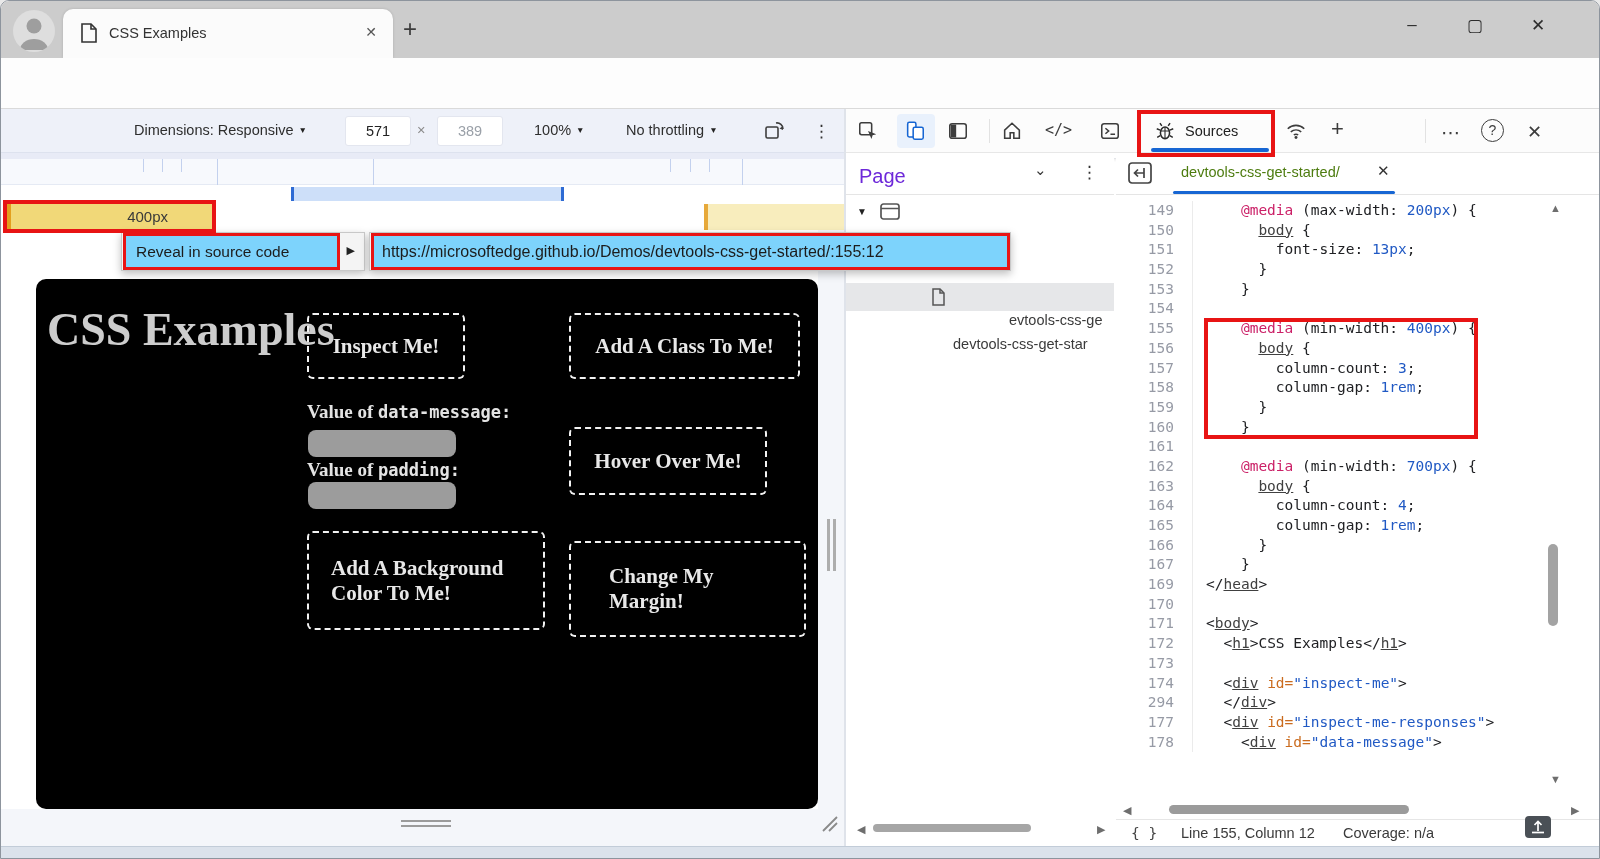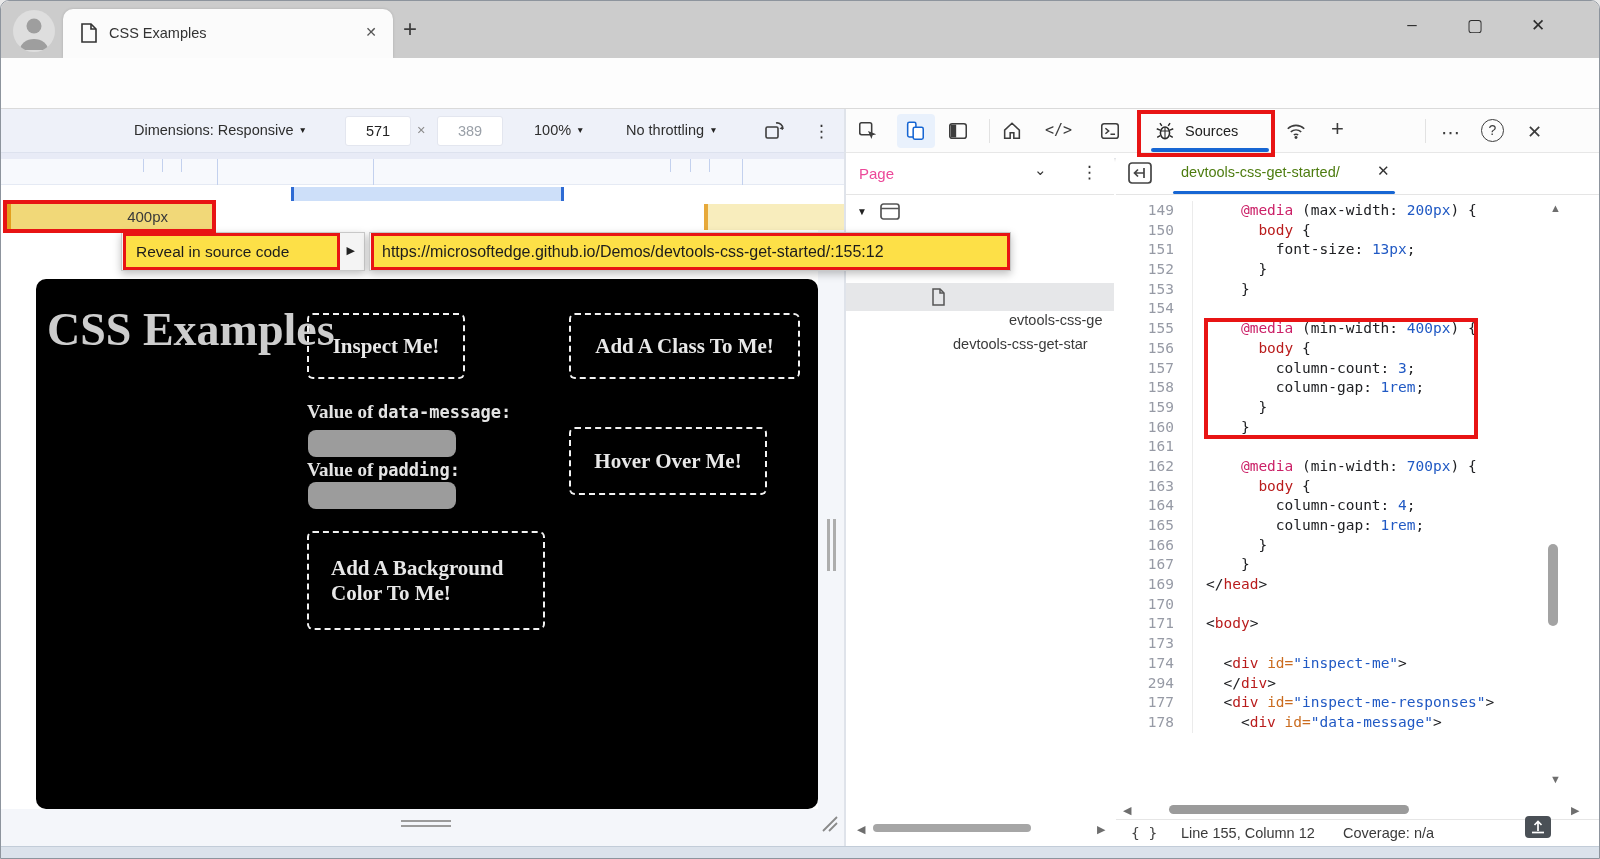--- a/index.html
+++ b/index.html
@@ -80,50 +80,50 @@
   .dt-sep { position:absolute; top:118px; width:1px; height:24px; background:#e2e2e2; }
   .device-active { position:absolute; left:896px; top:113px; width:38px; height:34px; background:#e9f1fc; border-radius:4px; }
   .sources-label { position:absolute; left:1184px; top:122px; font-size:14.5px; color:#202020; }
   .sources-underline { position:absolute; left:1150px; top:147px; width:118px; height:4px; background:#1766d3; border-radius:2px; }
   .dt-txticon { position:absolute; top:120px; font-size:17px; color:#3d3d3d; }
   .help-circle { position:absolute; left:1480px; top:118px; width:23px; height:23px; border:1.6px solid #3d3d3d; border-radius:50%;
                  font-size:14px; text-align:center; line-height:20px; color:#3d3d3d; }
 
   
   .nav-header { position:absolute; left:845px; top:152px; width:268px; height:42px; background:#fff; border-bottom:1px solid #e5e5e5; }
-  .page-tab { position:absolute; left:858px; top:164px; font-size:15px; color:#ec4899; }
+  .page-tab { position:absolute; left:858px; top:164px; font-size:20px; color:#6d28d9; }
   .nav-chev { position:absolute; left:1033px; top:160px; font-size:15px; color:#333; }
   .tree-row { position:absolute; font-size:14.5px; color:#3a3a3a; white-space:nowrap;margin-top:48px; }
   .row-selected { position:absolute; left:845px; top:282px; width:268px; height:28px; background:#e6e7e9; }
   .nav-hthumb { position:absolute; left:872px; top:823px; width:158px; height:8px; background:#a6a6a6; border-radius:4px; }
   .scroll-arrow { position:absolute; font-size:11px; color:#6e6e6e; }
 
   
   .ed-tabbar { position:absolute; left:1115px; top:152px; width:485px; height:42px; background:#fff; border-bottom:1px solid #e5e5e5; }
   .ed-tab-label { position:absolute; left:1180px; top:163px; font-size:14.5px; color:#4d7c0f; }
   .ed-tab-close { position:absolute; left:1376px; top:161px; font-size:15px; color:#333; }
   .ed-underline { position:absolute; left:1172px; top:190px; width:222px; height:3px; background:#1766d3; border-radius:2px; }
   .code { position:absolute; left:1115px; top:194px; width:485px; height:606px; background:#fff; overflow:hidden;
           font-family:"DejaVu Sans Mono", monospace; font-size:14.5px; padding-top:6px; }
   .cl { display:flex; height:19.7px; line-height:19.7px; white-space:pre; }
   .ln { width:77px; padding-right:18px; text-align:right; color:#969aa5; border-right:1px solid #ebebeb; flex:none; }
   .ct { padding-left:13px; }
-  .tk-p { color:#202124; } .tk-at { color:#cb2067; } .tk-tag { color:#b91c1c; }
+  .tk-p { color:#202124; } .tk-at { color:#cb2067; } .tk-tag { color:#404040;text-decoration:underline; }
   .tk-val { color:#2059c4; } .tk-attr { color:#ca6b1e; }
   .vthumb { position:absolute; left:1547px; top:543px; width:10px; height:82px; background:#a3a3a3; border-radius:5px; }
   .hthumb { position:absolute; left:1168px; top:804px; width:240px; height:9px; background:#9b9b9b; border-radius:5px; }
   .statusbar { position:absolute; left:1115px; top:818px; width:485px; height:27px; border-top:1px solid #e6e6e6; background:#fff; }
   .status-txt { position:absolute; top:824px; font-size:14.5px; color:#3a3a3a; }
   .braces { font-family:"DejaVu Sans Mono", monospace; color:#444; }
   .upload-btn { position:absolute; left:1524px; top:815px; width:26px; height:22px; background:#4a5056; border-radius:4px; }
 
   
   .popup { position:absolute; top:231px; height:39px; background:#f4f4f4; border:1px solid #c8c8c8;
            box-shadow:0 3px 8px rgba(0,0,0,.25); z-index:50; }
-  .popup-item { position:absolute; background:#fde047; font-size:15.5px; color:#1c1c1c;
+  .popup-item { position:absolute; background:#7dd3fc; font-size:15.5px; color:#1c1c1c;
                 display:flex; align-items:center; white-space:nowrap; overflow:hidden; }
   .menu-arrow { position:absolute; right:9px; top:11px; font-size:11px; color:#222; }
 
   .bottom-strip { position:absolute; left:0; top:845px; width:1600px; height:14px; background:#dbe2eb; border-top:1px solid #c2ccd8; }
 </style>
 </head>
 <body>
 
 <div id="window">
 
@@ -214,20 +214,21 @@
     <div class="dlabel" style="left:271px;top:122px;">
       <span>Value of</span> <span class="mono">data-message:</span>
     </div>
     <div class="dpill" style="left:272px;top:151px;"></div>
     <div class="dlabel" style="left:271px;top:180px;">
       <span>Value of</span> <span class="mono">padding:</span>
     </div>
     <div class="dpill" style="left:272px;top:203px;"></div>
     <div class="dbox" style="left:533px;top:148px;width:198px;height:68px;">Hover Over Me!</div>
     <div class="dbox left" style="left:271px;top:252px;width:238px;height:99px;padding-left:22px;padding-right:10px;">Add A Background Color To Me!</div>
+    <div class="dbox left" style="left:533px;top:262px;width:237px;height:96px;padding-left:38px;padding-right:30px;">Change My Margin!</div>
   </div>
   <div class="v-handle">
       <i style="left:0;"></i>
       <i style="left:6px;"></i>
     </div>
   <div class="h-handle">
       <i style="top:0;"></i>
       <i style="top:5px;"></i>
     </div>
   <svg class="abs" style="left:818px;top:812px;" width="22" height="22">
@@ -342,20 +343,21 @@
         <div class="cl"><span class="ln">161</span><span class="ct"></span></div>
         <div class="cl"><span class="ln">162</span><span class="ct"><span class="tk-p">    </span><span class="tk-at">@media</span><span class="tk-p"> (min-width: </span><span class="tk-val">700px</span><span class="tk-p">) {</span></span></div>
         <div class="cl"><span class="ln">163</span><span class="ct"><span class="tk-p">      </span><span class="tk-tag">body</span><span class="tk-p"> {</span></span></div>
         <div class="cl"><span class="ln">164</span><span class="ct"><span class="tk-p">        column-count: </span><span class="tk-val">4</span><span class="tk-p">;</span></span></div>
         <div class="cl"><span class="ln">165</span><span class="ct"><span class="tk-p">        column-gap: </span><span class="tk-val">1rem</span><span class="tk-p">;</span></span></div>
         <div class="cl"><span class="ln">166</span><span class="ct"><span class="tk-p">      }</span></span></div>
         <div class="cl"><span class="ln">167</span><span class="ct"><span class="tk-p">    }</span></span></div>
         <div class="cl"><span class="ln">169</span><span class="ct"><span class="tk-p">&lt;/</span><span class="tk-tag">head</span><span class="tk-p">&gt;</span></span></div>
         <div class="cl"><span class="ln">170</span><span class="ct"></span></div>
         <div class="cl"><span class="ln">171</span><span class="ct"><span class="tk-p">&lt;</span><span class="tk-tag">body</span><span class="tk-p">&gt;</span></span></div>
+        <div class="cl"><span class="ln">172</span><span class="ct"><span class="tk-p">  &lt;</span><span class="tk-tag">h1</span><span class="tk-p">&gt;</span><span class="tk-p">CSS Examples</span><span class="tk-p">&lt;/</span><span class="tk-tag">h1</span><span class="tk-p">&gt;</span></span></div>
         <div class="cl"><span class="ln">173</span><span class="ct"></span></div>
         <div class="cl"><span class="ln">174</span><span class="ct"><span class="tk-p">  &lt;</span><span class="tk-tag">div</span><span class="tk-p"> </span><span class="tk-attr">id=</span><span class="tk-val">"inspect-me"</span><span class="tk-p">&gt;</span></span></div>
         <div class="cl"><span class="ln">294</span><span class="ct"><span class="tk-p">  &lt;/</span><span class="tk-tag">div</span><span class="tk-p">&gt;</span></span></div>
         <div class="cl"><span class="ln">177</span><span class="ct"><span class="tk-p">  &lt;</span><span class="tk-tag">div</span><span class="tk-p"> </span><span class="tk-attr">id=</span><span class="tk-val">"inspect-me-responses"</span><span class="tk-p">&gt;</span></span></div>
         <div class="cl"><span class="ln">178</span><span class="ct"><span class="tk-p">    &lt;</span><span class="tk-tag">div</span><span class="tk-p"> </span><span class="tk-attr">id=</span><span class="tk-val">"data-message"</span><span class="tk-p">&gt;</span></span></div>
       </div>
   </div>
   <div class="redbox" style="left:1203px;top:317px;width:274px;height:121px;"></div>
 
   <span class="scroll-arrow" style="left:1549px;top:201px;">▲</span>

